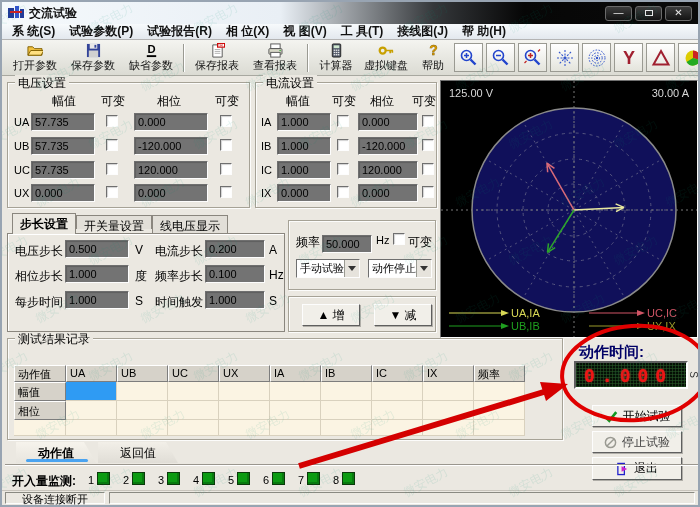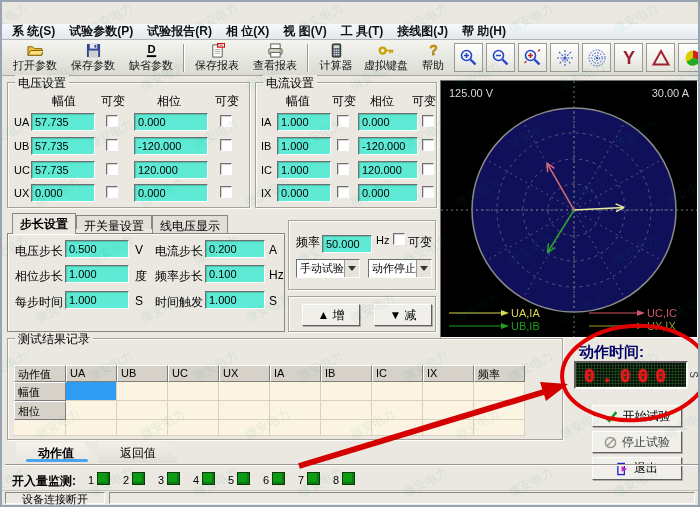--- a/index.html
+++ b/index.html
@@ -28,21 +28,21 @@
   .w56{width:58px}.w52{width:52px}.w48{width:48px}.w40{width:42px}
   .tbtn svg{height:15px;}
   .tsep{width:2px;height:28px;border-left:1px solid #9a9a92;border-right:1px solid #ffffff;margin:0 3px;flex:none;}
   #view-tools{margin-left:auto;display:flex;gap:3px;padding-right:2px;}
   .vbtn{width:29px;height:29px;background:linear-gradient(#ffffff,#e4e4dc);border:1px solid #9a9a92;
     display:flex;align-items:center;justify-content:center;flex:none;}
   
   .grp{position:absolute;border:1px solid #a6a296;box-shadow:inset 1px 1px 0 rgba(255,255,255,.85),1px 1px 0 rgba(255,255,255,.85);}
   .grp-title{position:absolute;top:-8px;left:7px;background:#ebe8e1;padding:0 3px;font-size:12px;white-space:nowrap;}
   
-  .inp{position:absolute;height:18px;background:#5eead4;border:1px solid;border-color:#6f6f6f #fdfdfd #fdfdfd #6f6f6f;
+  .inp{position:absolute;height:18px;background:#737373;border:1px solid;border-color:#6f6f6f #fdfdfd #fdfdfd #6f6f6f;
     box-shadow:inset 1px 1px 1px rgba(0,0,0,.18);font-size:11px;padding:0 3px;color:#000;}
   .cb{position:absolute;width:12px;height:12px;background:#fff;border:1px solid;border-color:#6f6f6f #fdfdfd #fdfdfd #6f6f6f;
     box-shadow:inset 1px 1px 1px rgba(0,0,0,.18);}
   .btn{position:absolute;background:#f1efe9;border:1px solid;border-color:#fdfdfd #5f5f5f #5f5f5f #fdfdfd;
     box-shadow:1px 1px 0 rgba(0,0,0,.25);font-size:12px;display:flex;align-items:center;justify-content:center;gap:5px;color:#000;}
   .btn.disabled{color:#404040;}
   .dd{position:absolute;background:#fff;border:1px solid;border-color:#6f6f6f #fdfdfd #fdfdfd #6f6f6f;
     display:flex;align-items:center;font-size:11px;padding-left:3px;}
   .dd-btn{margin-left:auto;width:15px;align-self:stretch;background:#e6e3dc;border-left:1px solid #9a9a92;
     display:flex;align-items:center;justify-content:center;}
@@ -85,20 +85,34 @@
   
   #wm{position:absolute;left:0;top:0;width:700px;height:507px;pointer-events:none;z-index:40;overflow:hidden;}
   .wmt{position:absolute;transform:rotate(-28deg);font-size:12px;color:rgba(0,150,120,.10);white-space:nowrap;}
   #anno{position:absolute;left:0;top:0;z-index:50;pointer-events:none;}
 </style>
 </head>
 <body>
 
 <div id="window">
 
+  <div id="titlebar">
+    <svg width="16" height="14" viewBox="0 0 16 14">
+      <rect x="0" y="2" width="6" height="10" fill="#223a99"></rect>
+        <rect x="7" y="0" width="4" height="12" fill="#3355cc"></rect>
+      <rect x="12" y="3" width="4" height="9" fill="#223a99"></rect>
+        <rect x="2" y="5" width="12" height="2" fill="#cc2222"></rect>
+    </svg>
+    <span id="title-text">交流试验</span>
+    <div id="win-controls">
+      <div class="wbtn">—</div>
+      <div class="wbtn"><span class="max-glyph"></span></div>
+      <div class="wbtn">✕</div>
+    </div>
+  </div>
 
   <div id="menubar">
     <span class="mitem">系 统(S)</span>
     <span class="mitem">试验参数(P)</span>
     <span class="mitem">试验报告(R)</span>
     <span class="mitem">相 位(X)</span>
     <span class="mitem">视 图(V)</span>
     <span class="mitem">工 具(T)</span>
     <span class="mitem">接线图(J)</span>
     <span class="mitem">帮 助(H)</span>

